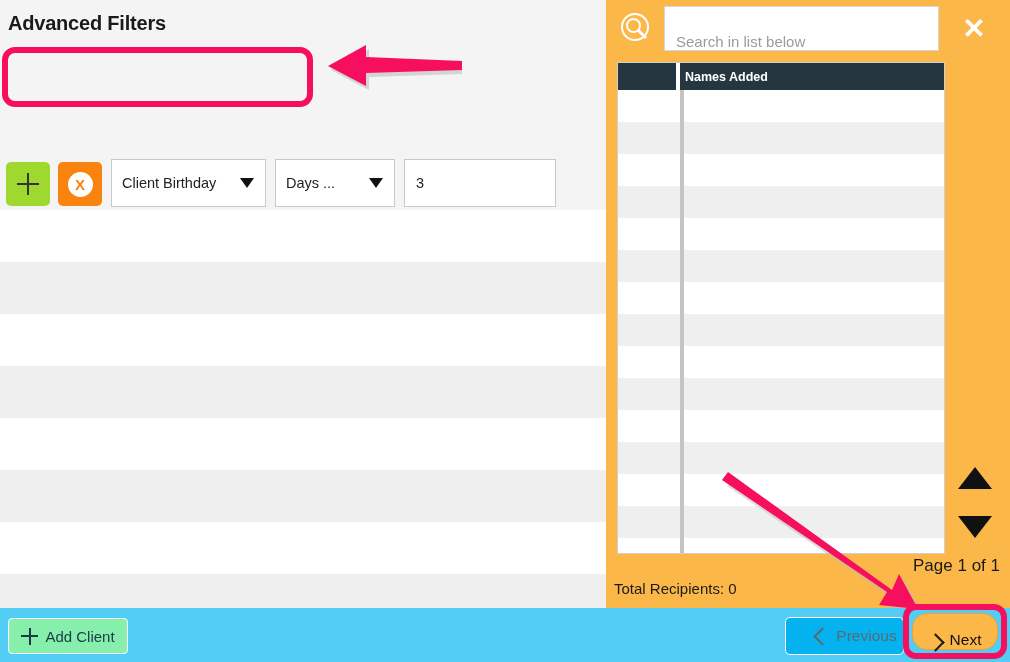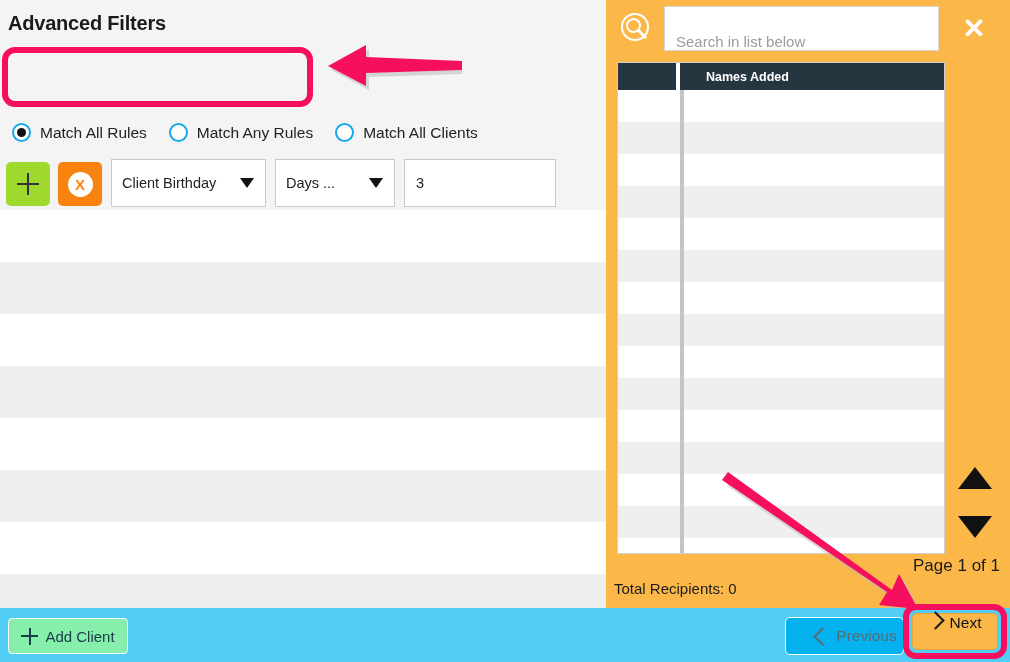--- a/index.html
+++ b/index.html
@@ -177,21 +177,21 @@
   }
   .tbl-head { display: flex; height: 27px; }
   .tbl-head .cell-a {
     width: 62px; background: #263641; border-right: 4px solid #fff;
   }
   .tbl-head .cell-b {
     flex: 1; background: #263641;
     display: flex; align-items: center;
   }
   .tbl-head .cell-b span {
-    margin-left: 26px; color: #fff; font-size: 12.5px; font-weight: bold;
+    margin-left: 5px; color: #fff; font-size: 12.5px; font-weight: bold;
   }
   .tbl-body { position: relative; }
   .tbl-row { display: flex; height: 32px; }
   .tbl-row.odd { background: #ffffff; }
   .tbl-row.even { background: #efefef; }
   .tbl-row .c-a { width: 62px; }
   .tbl-row .c-div { width: 4px; background: #c4c4c4; }
   .tbl-row .c-b { flex: 1; }
 
   .scroll-up, .scroll-down {
@@ -258,22 +258,22 @@
   .next-ring {
     position: absolute; left: 903px; top: 604px;
     width: 104px; height: 55px;
     border: 6px solid #f50f5e;
     border-radius: 13px;
   }
   .next-btn {
     position: absolute; left: 912px; top: 613px;
     width: 86px; height: 37px;
     background: #fbb849; border: 1px solid #e8a43b;
-    border-radius: 5px;
-    display: flex; align-items: flex-start; justify-content: center;
+    border-radius: 15px;
+    display: flex; align-items: flex-end; justify-content: center;
   }
   .next-btn .lbl { font-size: 15.5px; color: #111; margin-left: 8px; }
 </style>
 </head>
 <body>
 
 <div id="app">
 
   <div class="left-panel">
 
@@ -282,34 +282,20 @@
     <div class="preset-ring"></div>
 
 
     <svg class="arrow-left-annotation" viewBox="0 0 136 55">
       <g transform="translate(2,3)">
         <path d="M 134 16 L 38 12 L 38 0 L 0 21 L 38 41 L 38 28 L 134 25 Z" fill="#b9b9b9" opacity="0.55" transform="translate(3,4)"></path>
         <path d="M 134 16 L 38 12 L 38 0 L 0 21 L 38 41 L 38 28 L 134 25 Z" fill="#f50f5e"></path>
       </g>
     </svg>
 
-    <div class="radio-row">
-      <div class="radio-item">
-        <span class="radio-circle checked"></span>
-        <span class="radio-label">Match All Rules</span>
-      </div>
-      <div class="radio-item">
-        <span class="radio-circle"></span>
-        <span class="radio-label">Match Any Rules</span>
-      </div>
-      <div class="radio-item">
-        <span class="radio-circle"></span>
-        <span class="radio-label">Match All Clients</span>
-      </div>
-    </div>
 
     <div class="rule-row">
       <div class="btn-sq btn-add-rule">
         <span class="plus-glyph"></span>
       </div>
       <div class="btn-sq btn-del-rule">
         <span class="x-circle">X</span>
       </div>
       <div class="rule-select sel-field">
         <span class="txt">Client Birthday</span>

